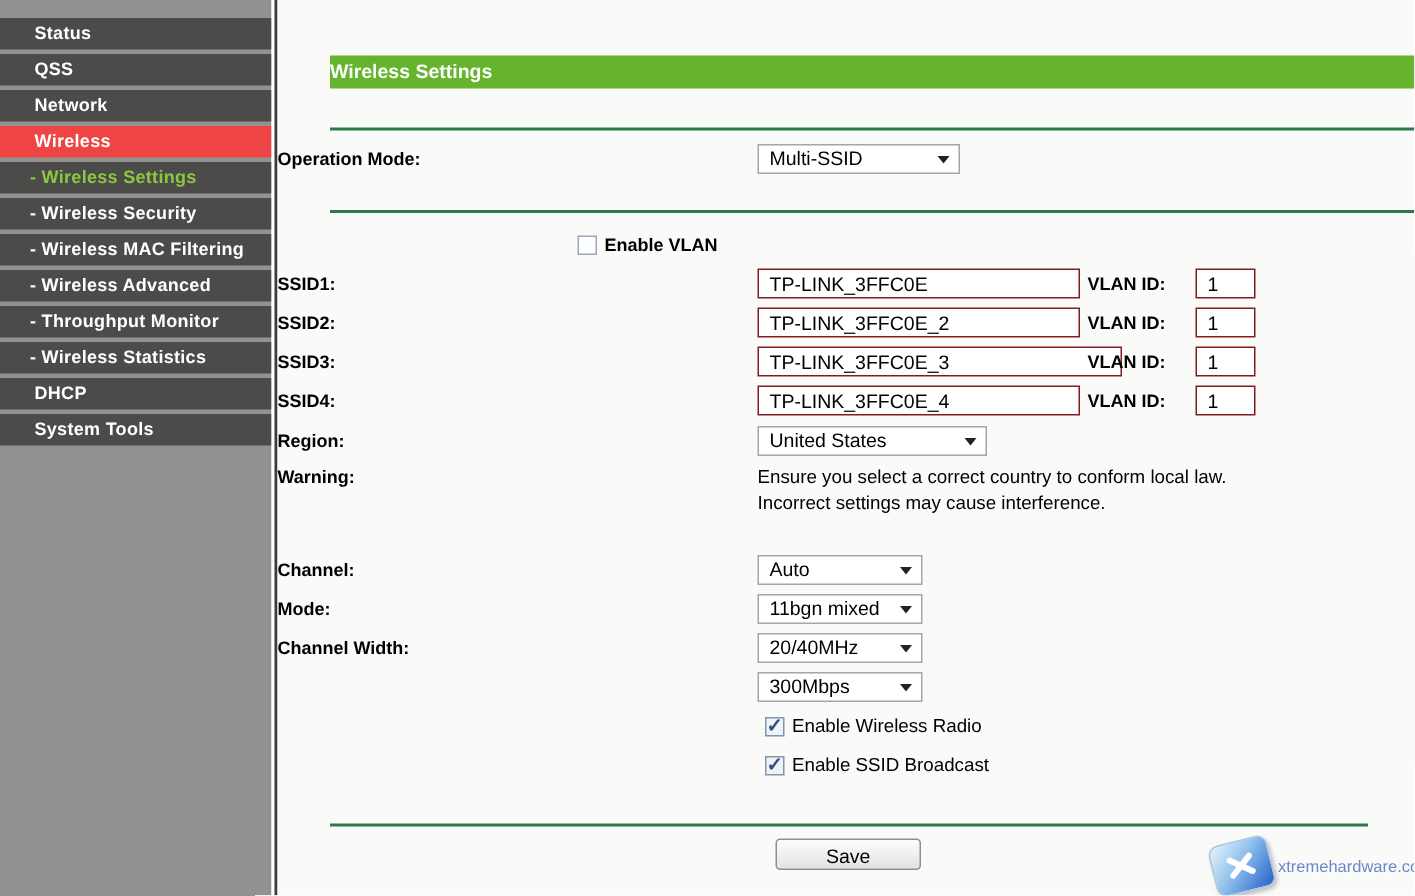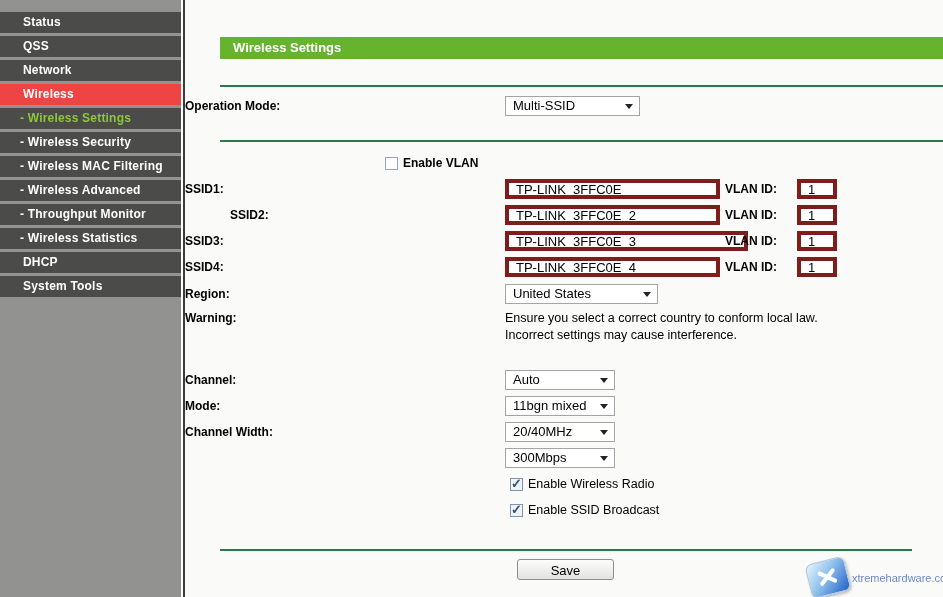--- a/index.html
+++ b/index.html
@@ -15,27 +15,27 @@
   .menu-item.sub{padding-left:20px;}
   .menu-item.active{background:#ef4444;}
   .menu-item.sub-active{color:#8dc63f;}
   .side-gap{position:absolute;left:181px;top:0;width:2px;height:597px;background:#fff;}
   .side-line{position:absolute;left:183px;top:0;width:2px;height:597px;background:#3b3b3b;}
 
   
   .content{position:absolute;left:185px;top:0;width:758px;height:597px;background:#fafaf9;}
   .header-bar{position:absolute;left:35px;top:37px;width:723px;height:22px;background:#66b32e;
               color:#fff;font-weight:bold;font-size:13px;line-height:22px;box-sizing:border-box;
-              padding-left:13px;}
+              }
   .green-line{position:absolute;height:2px;background:#2a7a4a;}
 
   .flabel{position:absolute;left:0;width:312px;text-align:left;font-weight:bold;
           font-size:12px;color:#000;line-height:20px;}
 
-  .tinput{position:absolute;height:20px;box-sizing:border-box;border:4px solid #7f1d1d;
+  .tinput{position:absolute;height:20px;box-sizing:border-box;border:1px solid #7f1d1d;
           background:#fff;font-family:"Liberation Sans",sans-serif;font-size:13px;color:#000;
           padding:0 4px 0 7px;}
   .select{position:absolute;height:20px;box-sizing:border-box;border:1px solid #a5a5a5;
           background:#fff;font-size:13px;line-height:18px;padding-left:7px;cursor:pointer;}
   .select .arrow{position:absolute;right:6px;top:7px;width:0;height:0;
           border-left:4px solid transparent;border-right:4px solid transparent;
           border-top:5px solid #222;}
 
   .checkrow{position:absolute;display:flex;align-items:center;font-size:12.5px;color:#000;}
   .checkbox{width:13px;height:13px;box-sizing:border-box;border:1px solid #99a8b8;
@@ -110,21 +110,21 @@
         
       </span>
       <span class="cb-label bold">Enable VLAN</span>
     </div>
 
     <div class="flabel" style="top:179px;">SSID1:</div>
     <input class="tinput" style="left: 320px; top: 179px; width: 215px;" value="TP-LINK_3FFC0E">
     <div class="flabel" style="left:540px;top:179px;width:63px;">VLAN ID:</div>
     <input class="tinput" style="left: 612px; top: 179px; width: 40px;" value="1">
 
-    <div class="flabel" style="top:205px;padding-left:45px;">SSID2:</div>
+    <div class="flabel" style="top:205px;">SSID2:</div>
     <input class="tinput" style="left: 320px; top: 205px; width: 215px;" value="TP-LINK_3FFC0E_2">
     <div class="flabel" style="left:540px;top:205px;width:63px;">VLAN ID:</div>
     <input class="tinput" style="left: 612px; top: 205px; width: 40px;" value="1">
 
     <div class="flabel" style="top:231px;">SSID3:</div>
     <input class="tinput" style="left: 320px; top: 231px; width: 243px;" value="TP-LINK_3FFC0E_3">
     <div class="flabel" style="left:540px;top:231px;width:63px;">VLAN ID:</div>
     <input class="tinput" style="left: 612px; top: 231px; width: 40px;" value="1">
 
     <div class="flabel" style="top:257px;">SSID4:</div>

